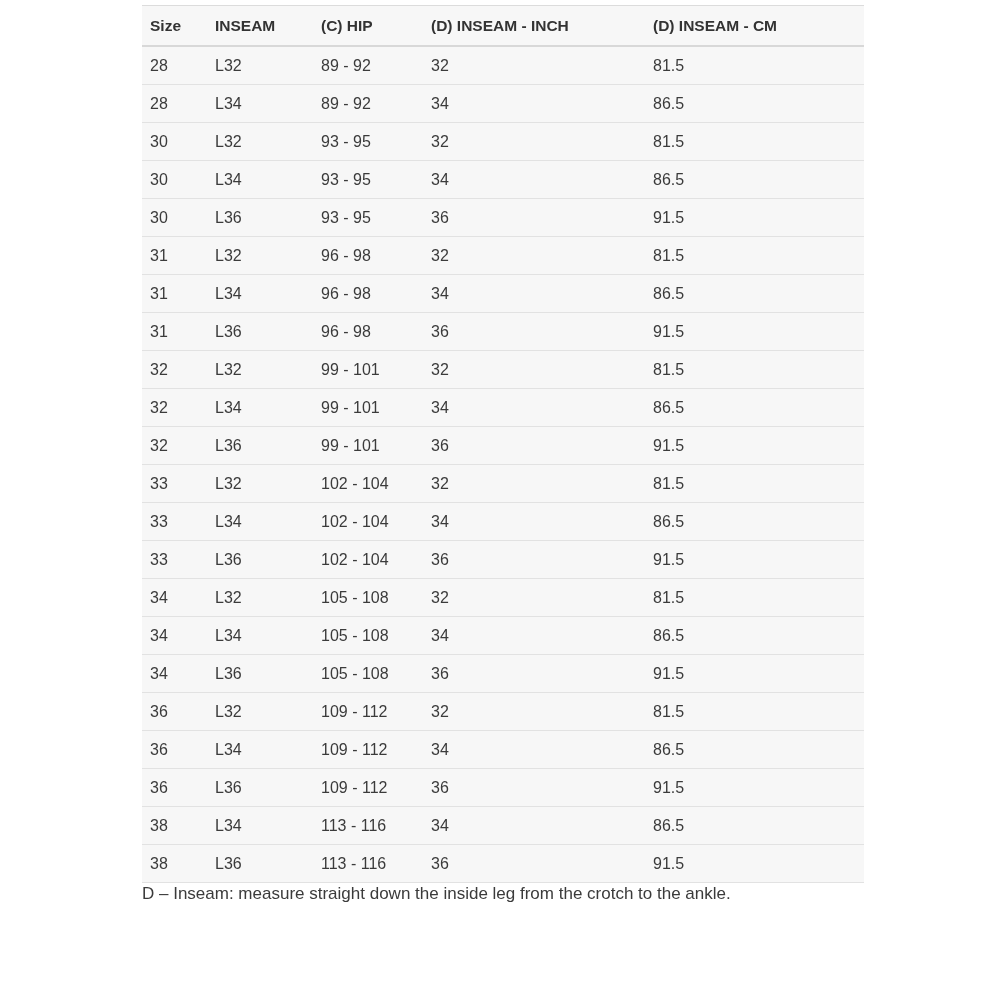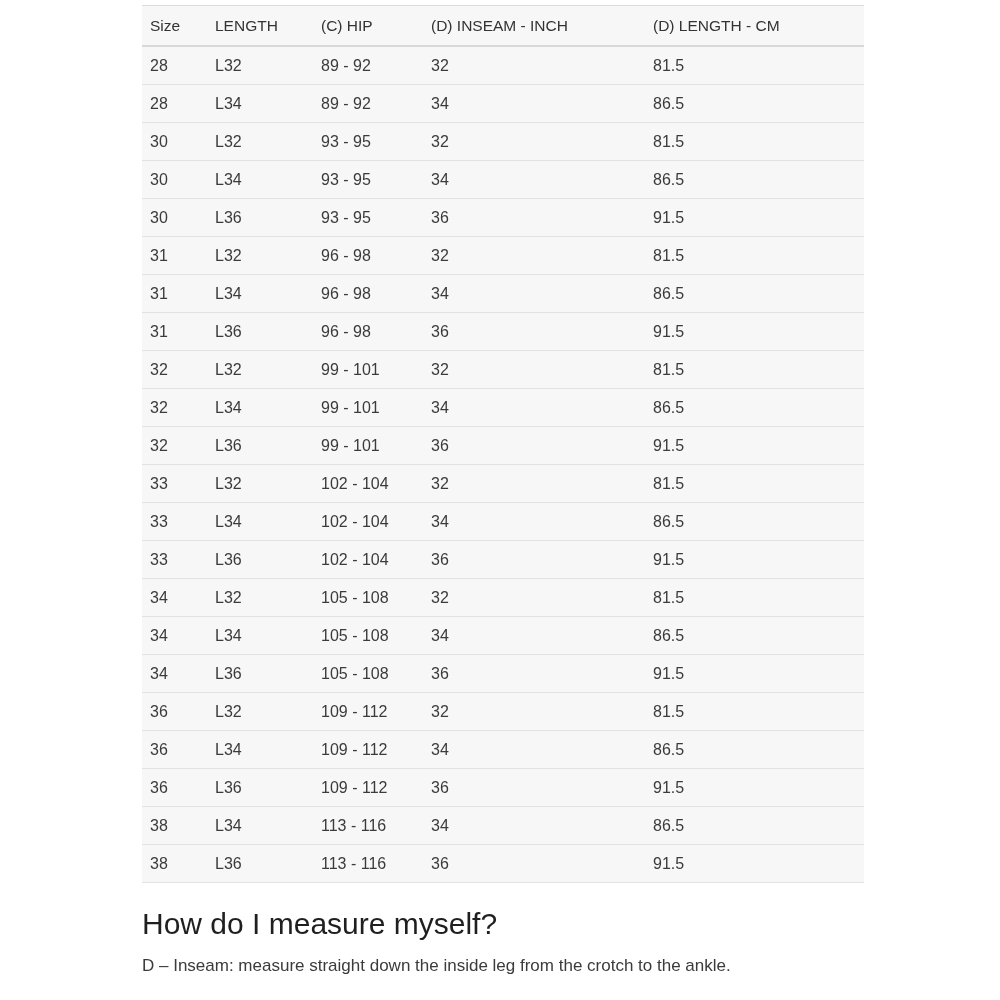--- a/index.html
+++ b/index.html
@@ -20,21 +20,21 @@
     width: 722px;
     border-collapse: collapse;
     background: #f7f7f7;
     border-top: 1px solid #dcdcdc;
     border-bottom: 1px solid #e2e2e2;
     table-layout: fixed;
   }
   table.size-chart th {
     text-align: left;
     font-size: 15.5px;
-    font-weight: normal;
+    font-weight: bold;
     color: #333333;
     padding: 10px 8px;
     line-height: 19px;
     border-bottom: 2px solid #d8d8d8;
     white-space: nowrap;
   }
   table.size-chart td {
     font-size: 16px;
     color: #3b3b3b;
     padding: 9px 8px;
@@ -73,24 +73,24 @@
     <colgroup>
       <col class="c-size">
         <col class="c-length">
         <col class="c-hip">
         <col class="c-inch">
         <col class="c-cm">
     </colgroup>
     <thead>
       <tr>
         <th>Size</th>
-        <th>LENGTH</th>
+        <th>INSEAM</th>
         <th>(C) HIP</th>
         <th>(D) INSEAM - INCH</th>
-        <th>(D) LENGTH - CM</th>
+        <th>(D) INSEAM - CM</th>
       </tr>
     </thead>
     <tbody>
         <tr>
           <td>28</td>
           <td>L32</td>
           <td>89 - 92</td>
           <td>32</td>
           <td>81.5</td>
         </tr>
@@ -237,17 +237,16 @@
         <tr>
           <td>38</td>
           <td>L36</td>
           <td>113 - 116</td>
           <td>36</td>
           <td>91.5</td>
         </tr>
       </tbody>
   </table>
 
-  <h2 class="measure-heading">How do I measure myself?</h2>
 
   <p class="measure-note">D – Inseam: measure straight down the inside leg from the crotch to the ankle.</p>
 
 </div>
 
 </body></html>

